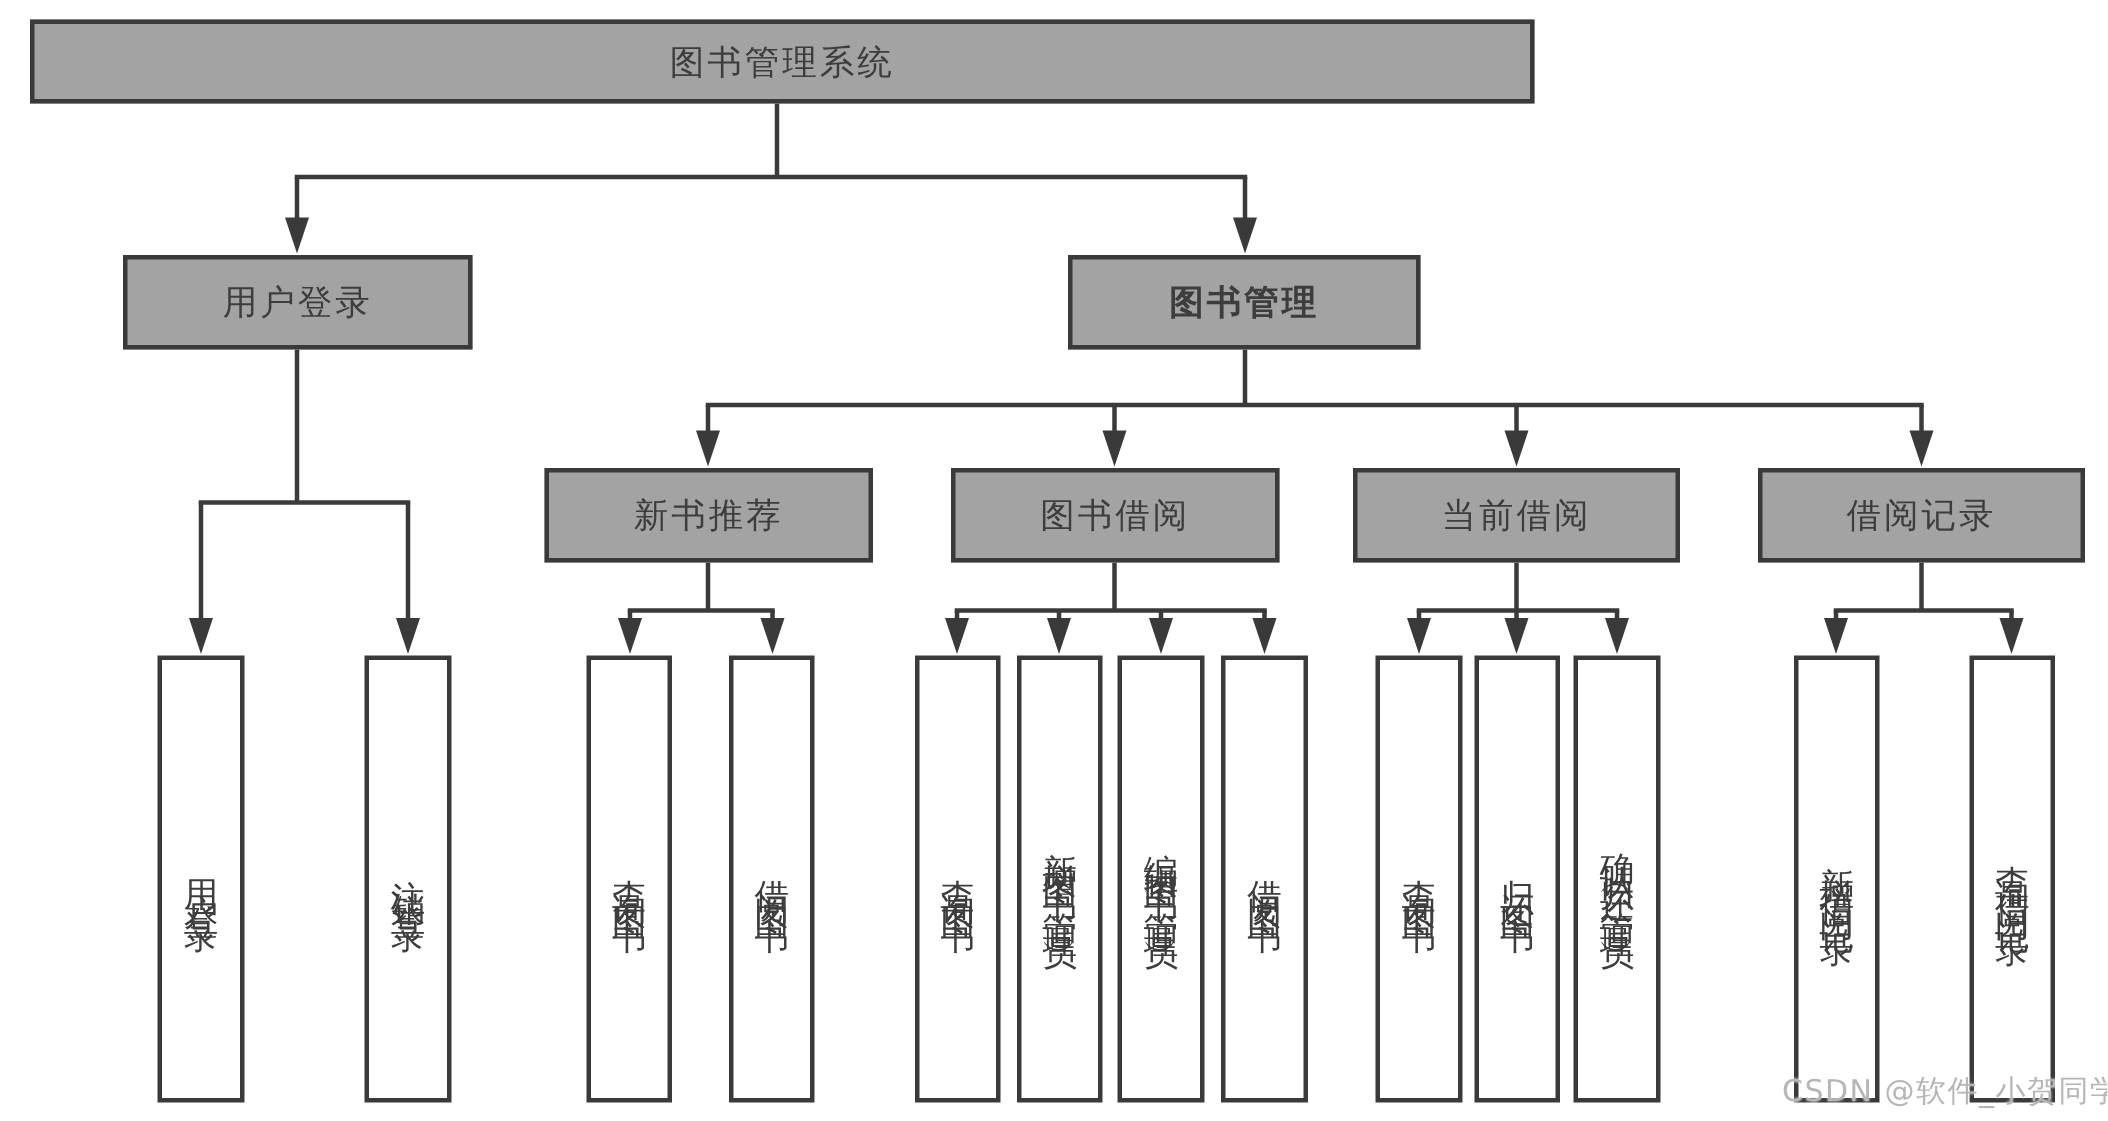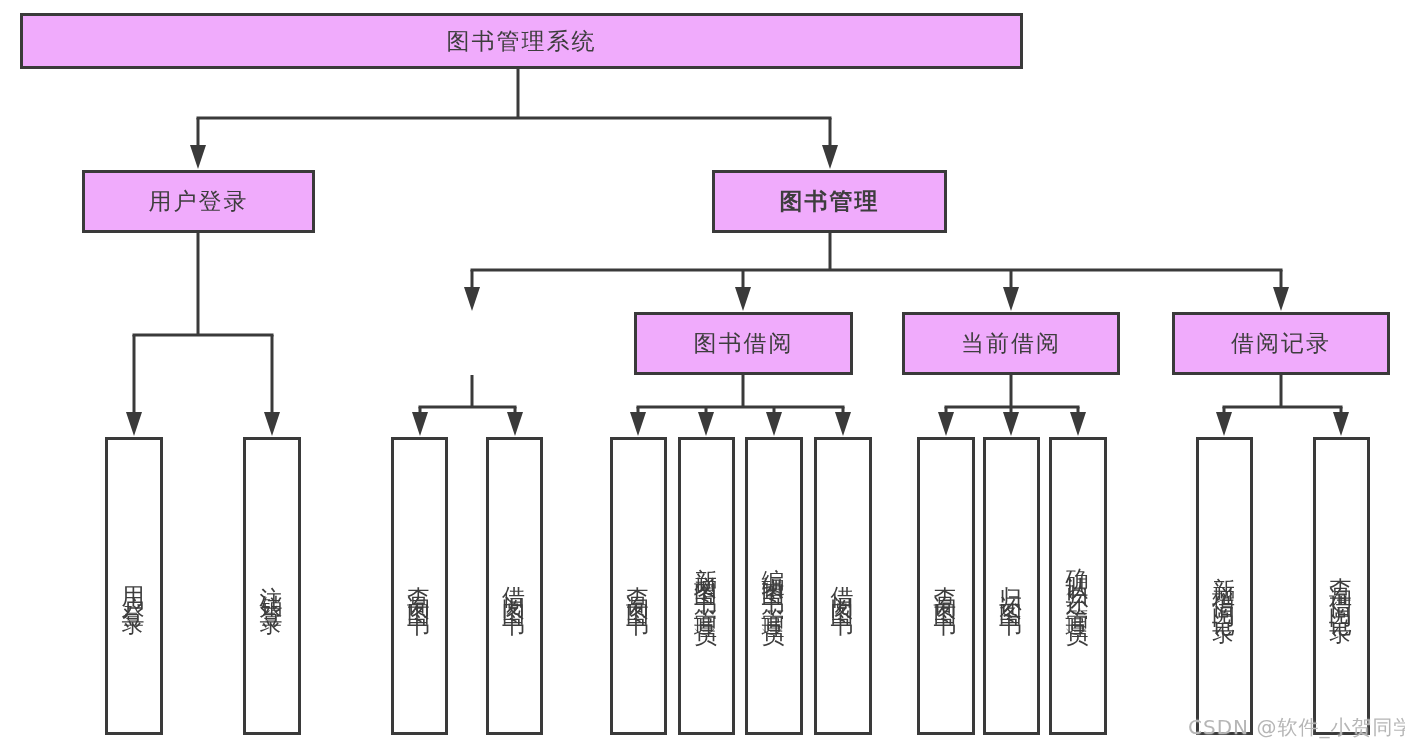--- a/index.html
+++ b/index.html
@@ -29,21 +29,21 @@
     fill: none;
   }
   .connector-layer polygon {
     fill: #3a3a3a;
     stroke: none;
   }
   .hbox {
     position: absolute;
     box-sizing: border-box;
     border: 3px solid #3a3a3a;
-    background: #f0abfc;
+    background: #a3a3a3;
     display: flex;
     align-items: center;
     justify-content: center;
     font-size: 23px;
     letter-spacing: 2px;
     color: #3d3d3d;
     white-space: nowrap;
   }
   .vbox {
     position: absolute;
@@ -153,20 +153,21 @@
       <path d="M1341 407 V415"></path>
       <polygon points="1333,412 1349,412 1341,436"></polygon>
     </g>
   </svg>
 
   <div class="hbox" style="left:20px; top:13px; width:1003px; height:56px;">图书管理系统</div>
 
   <div class="hbox" style="left:82px; top:170px; width:233px; height:63px;">用户登录</div>
   <div class="hbox" style="left:712px; top:170px; width:235px; height:63px;font-weight:bold;">图书管理</div>
 
+  <div class="hbox" style="left:363px; top:312px; width:219px; height:63px;">新书推荐</div>
   <div class="hbox" style="left:634px; top:312px; width:219px; height:63px;">图书借阅</div>
   <div class="hbox" style="left:902px; top:312px; width:218px; height:63px;">当前借阅</div>
   <div class="hbox" style="left:1172px; top:312px; width:218px; height:63px;">借阅记录</div>
 
   <div class="vbox" style="left:105px; width:58px;">用户登录</div>
   <div class="vbox" style="left:243px; width:58px;">注销登录</div>
 
   <div class="vbox" style="left:391px; width:57px;">查询图书</div>
   <div class="vbox" style="left:486px; width:57px;">借阅图书</div>
 

